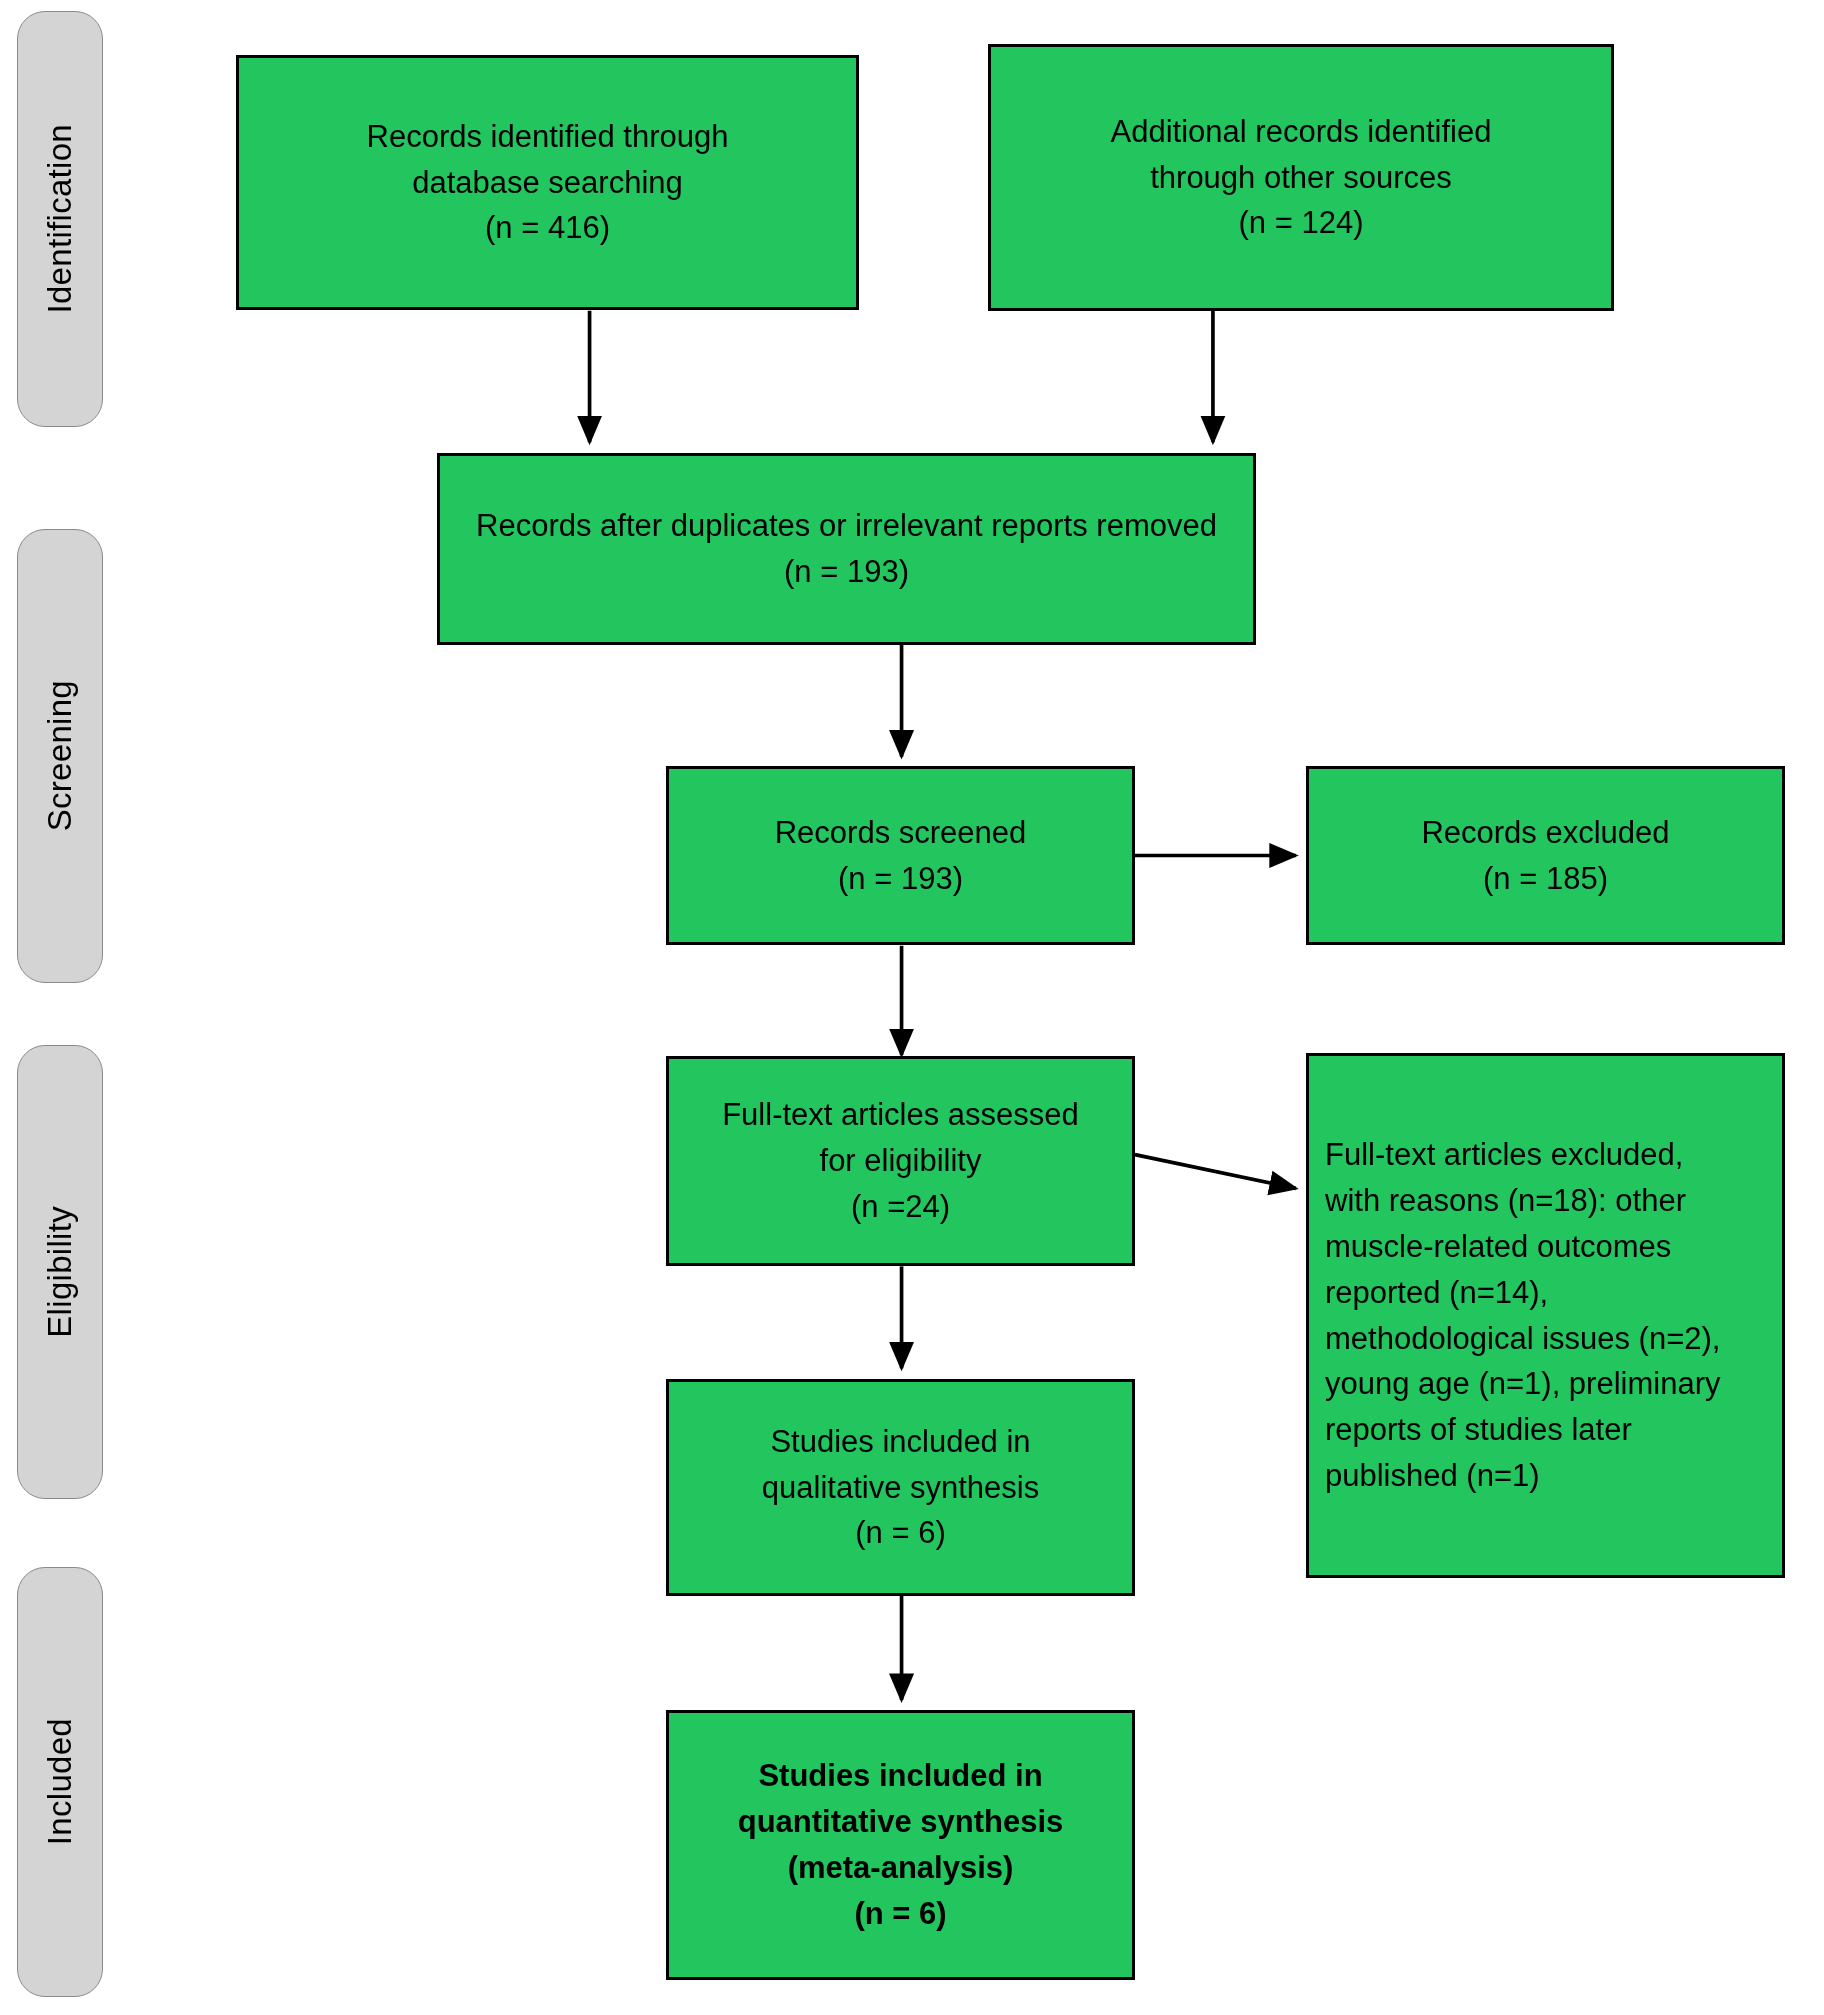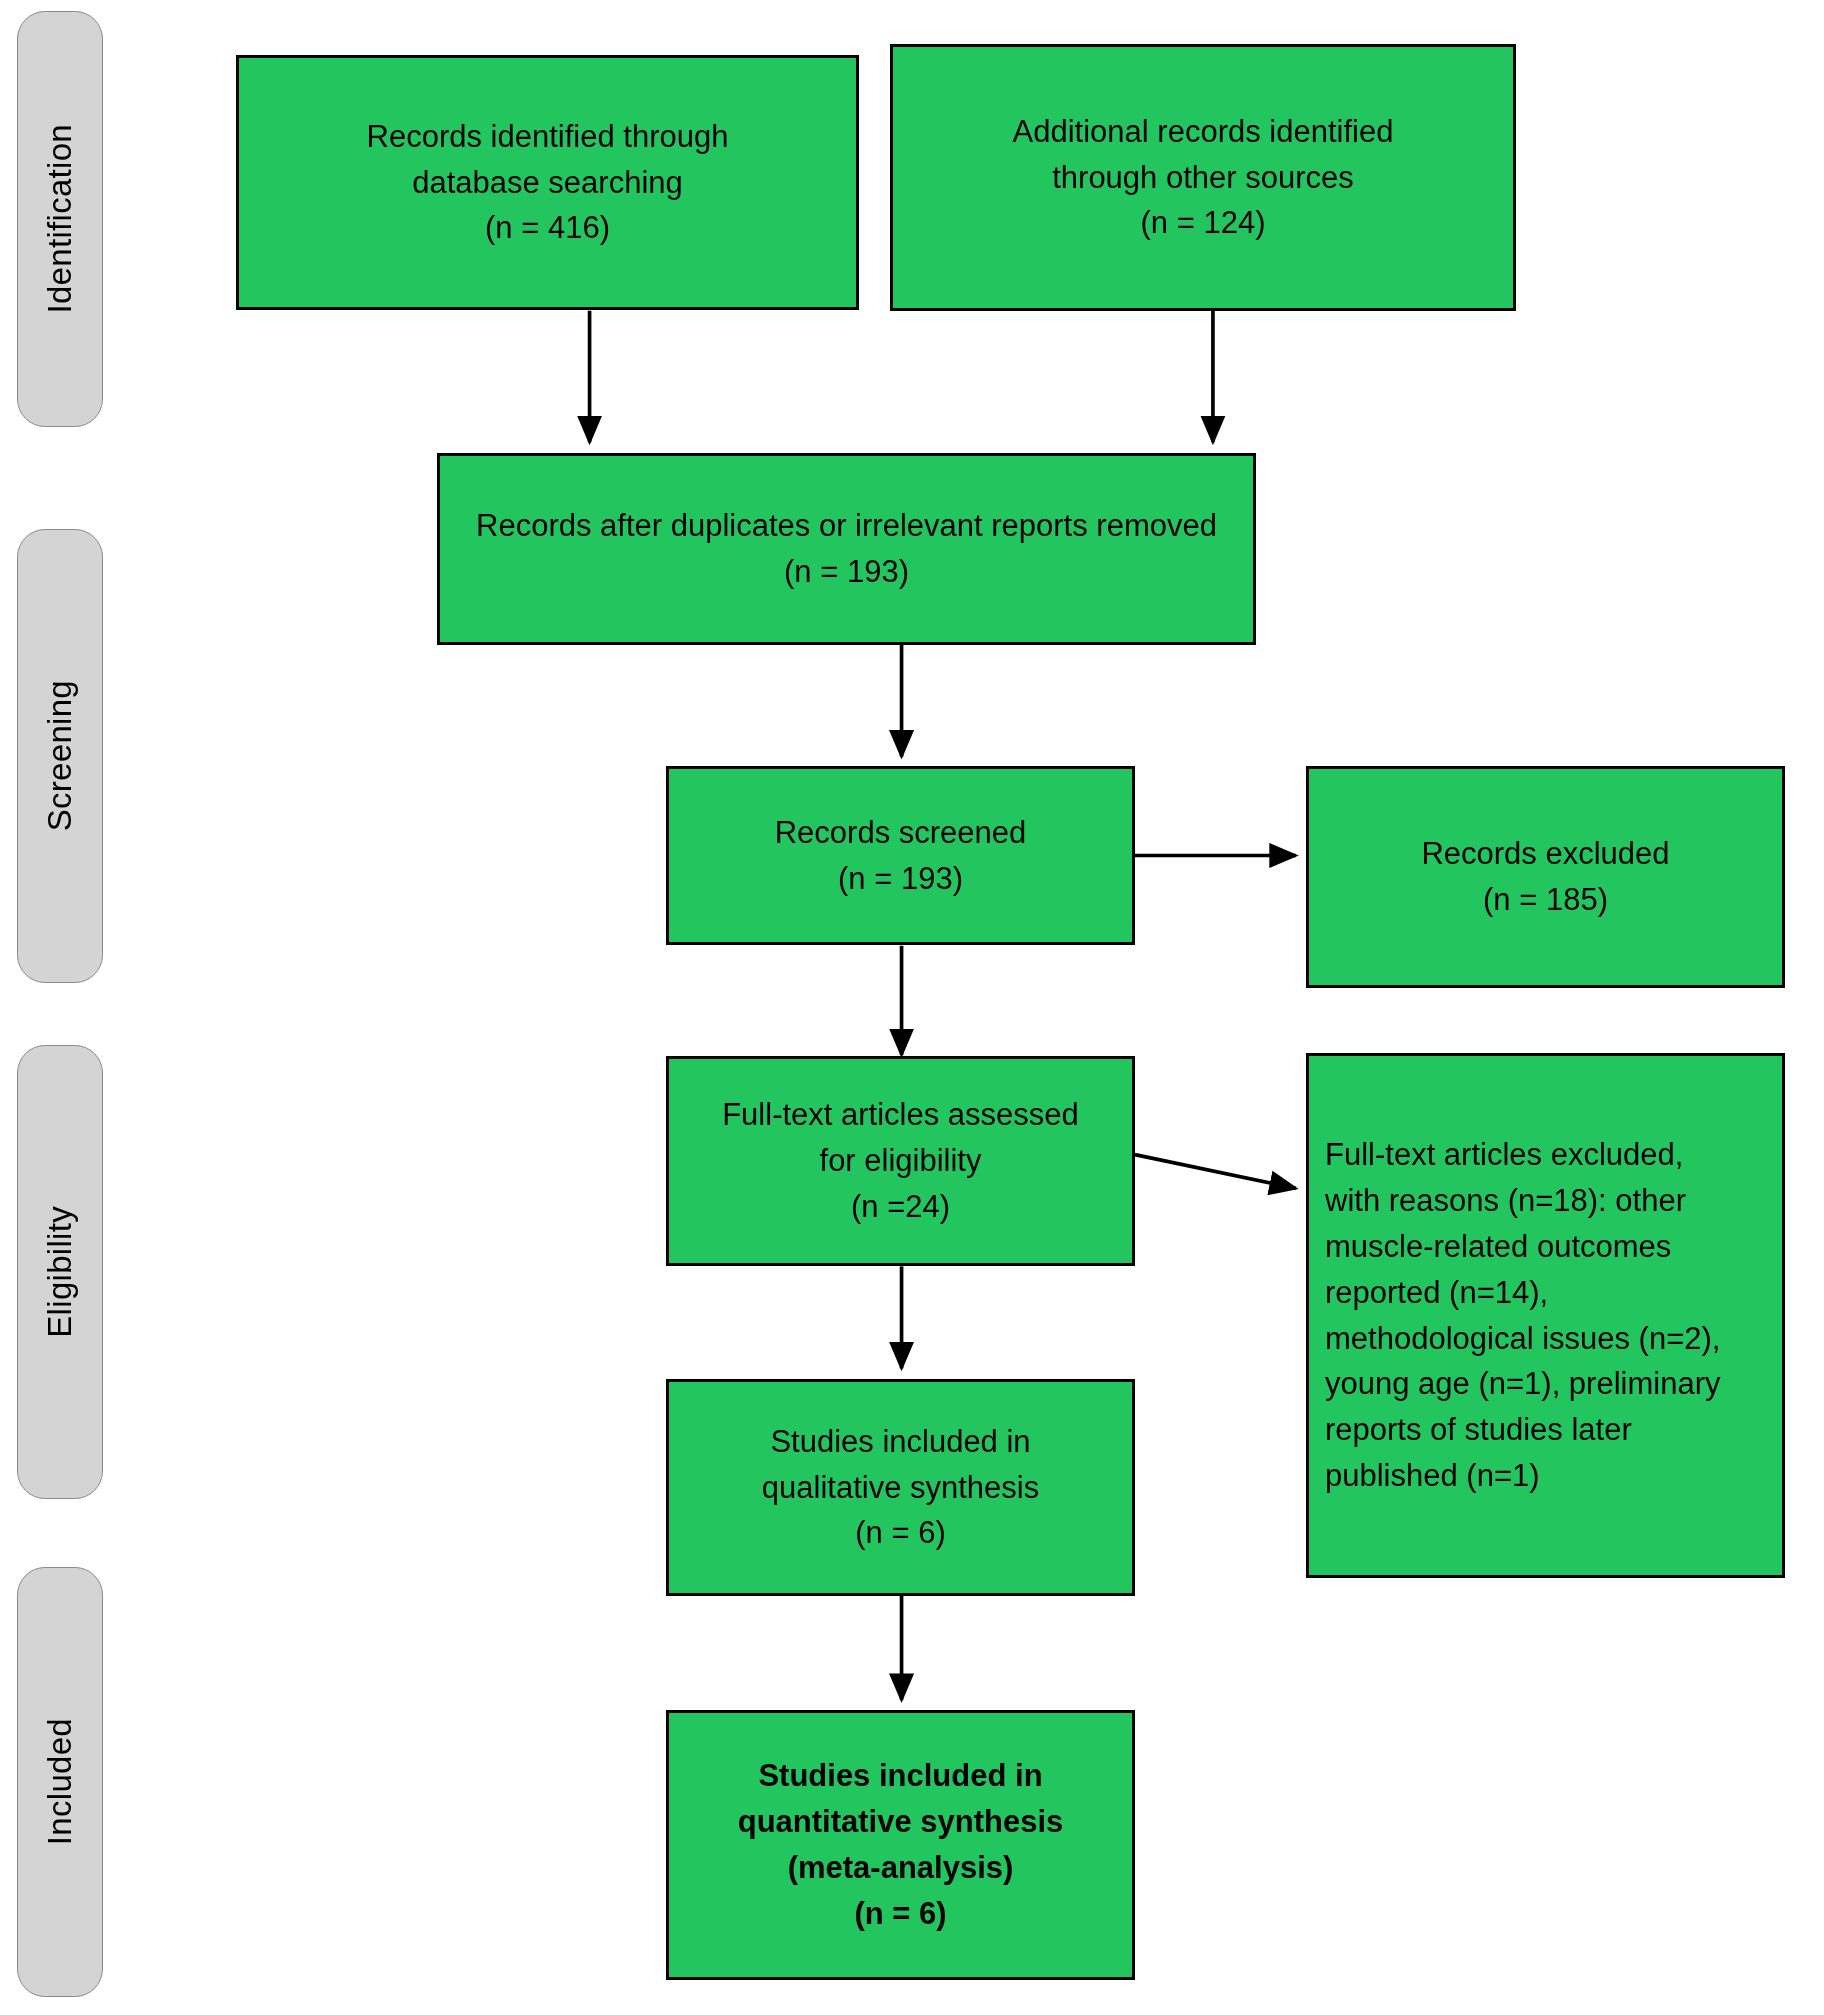--- a/index.html
+++ b/index.html
@@ -121,37 +121,37 @@
 
     <line x1="1468" y1="2598" x2="1468" y2="2768" stroke="#000" stroke-width="6" marker-end="url(#ah)"></line>
   </svg>
 
   <div class="box" style="left:236px; top:55px; width:623px; height:255px;">
     <div class="txt">Records identified through
 database searching
 (n = 416)</div>
   </div>
 
-  <div class="box" style="left:890px; top:44px; width:626px; height:267px;">
+  <div class="box" style="left:988px; top:44px; width:626px; height:267px;">
     <div class="txt">Additional records identified
 through other sources
 (n = 124)</div>
   </div>
 
   <div class="box" style="left:437px; top:453px; width:819px; height:192px;">
     <div class="txt">Records after duplicates or irrelevant reports removed
 (n = 193)</div>
   </div>
 
   <div class="box" style="left:666px; top:766px; width:469px; height:179px;">
     <div class="txt">Records screened
 (n =  193)</div>
   </div>
 
-  <div class="box" style="left:1306px; top:766px; width:479px; height:222px;">
+  <div class="box" style="left:1306px; top:766px; width:479px; height:179px;">
     <div class="txt">Records excluded
 (n = 185)</div>
   </div>
 
   <div class="box" style="left:666px; top:1056px; width:469px; height:210px;">
     <div class="txt">Full-text articles assessed
 for eligibility
 (n =24)</div>
   </div>
 

